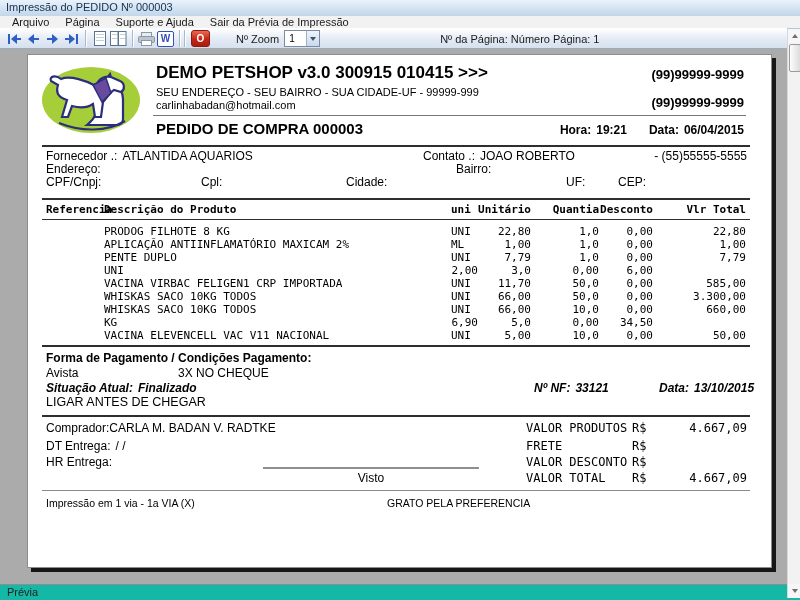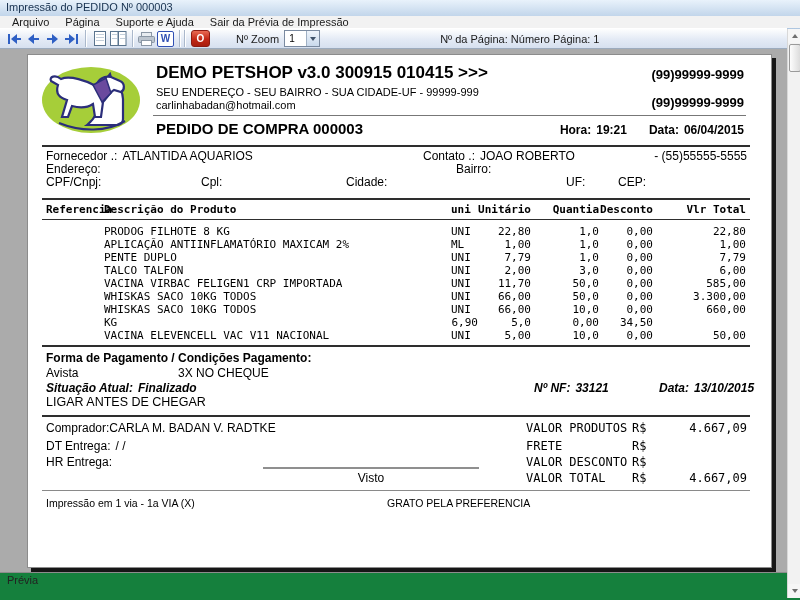--- a/index.html
+++ b/index.html
@@ -30,21 +30,21 @@
   .zoom-select{margin-left:5px;width:34px;height:15px;background:#fff;border:1px solid #7a8aa0;
     display:flex;align-items:center;font-size:10px;}
   .zoom-select .zval{flex:1;padding-left:4px;}
   .dd-btn{width:12px;height:100%;background:linear-gradient(#eef4fb,#c9d9ec);border-left:1px solid #9fb0c4;
     display:flex;align-items:center;justify-content:center;}
   .dd-btn i{width:0;height:0;border-left:3px solid transparent;border-right:3px solid transparent;
     border-top:4px solid #40536b;}
   .tb-pageinfo{font-size:11px;color:#1a1a1a;margin-left:120px;}
 
   .preview{position:absolute;top:50px;left:0;right:0;bottom:16px;background:#ababab;}
-  .statusbar{position:absolute;left:0;right:0;bottom:0;height:28px;background:#15803d;
+  .statusbar{position:absolute;left:0;right:0;bottom:0;height:16px;background:#14b8a6;
     border-top:1px solid #8d8d8d;font-size:11px;color:#222;line-height:15px;padding-left:7px;
     box-sizing:border-box;}
 
   
   .scrollbar{position:absolute;top:29px;right:0;bottom:2px;width:13px;background:#f2f2f2;
     border-left:1px solid #d8d8d8;box-sizing:border-box;z-index:5;}
   .sb-up,.sb-down{position:absolute;left:0;width:13px;height:14px;background:#f6f6f6;
     display:flex;align-items:center;justify-content:center;}
   .sb-up{top:0;} .sb-down{bottom:0;}
   .sb-up i{width:0;height:0;border-left:3px solid transparent;border-right:3px solid transparent;border-bottom:4px solid #6f6f6f;}
@@ -265,21 +265,20 @@
           <span></span>
           <span>PENTE DUPLO</span>
           <span>UNI</span>
           <span class="ra">7,79</span>
           <span class="ra">1,0</span>
           <span class="ra">0,00</span>
           <span class="ra">7,79</span>
         </div>
           <div class="items-grid">
           <span></span>
-          <span>TALCO TALFON</span>
           <span>UNI</span>
           <span class="ra">2,00</span>
           <span class="ra">3,0</span>
           <span class="ra">0,00</span>
           <span class="ra">6,00</span>
         </div>
           <div class="items-grid">
           <span></span>
           <span>VACINA VIRBAC FELIGEN1 CRP IMPORTADA</span>
           <span>UNI</span>

